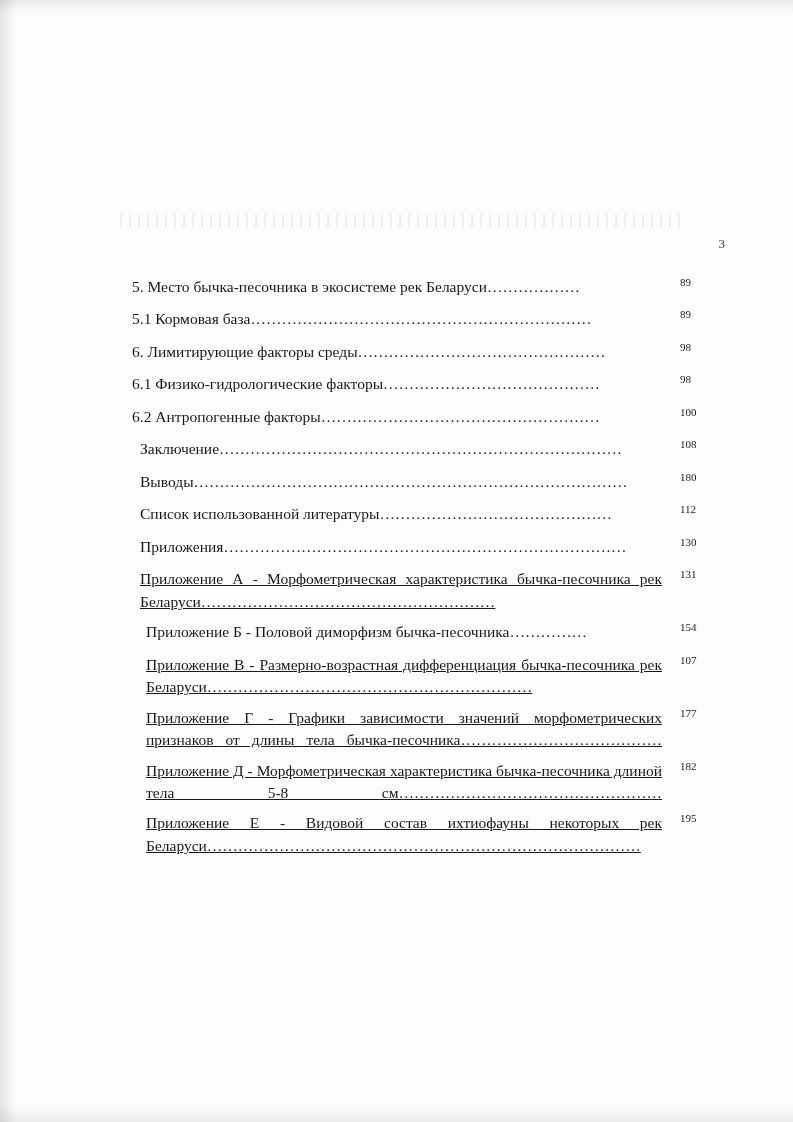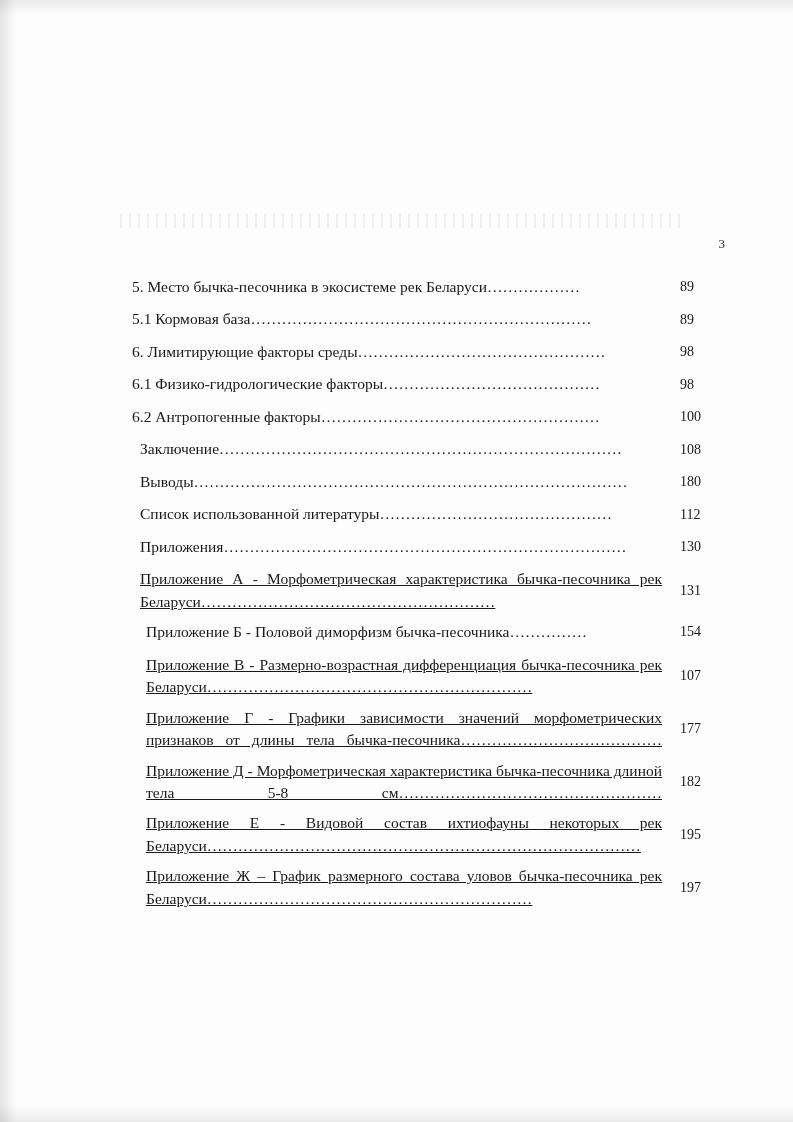--- a/index.html
+++ b/index.html
@@ -31,40 +31,40 @@
     color: #2a2a2a;
   }
   .toc {
     position: absolute;
     left: 118px;
     top: 276px;
     width: 620px;
   }
   .toc-row {
     display: flex;
-    align-items: center;
+    align-items: flex-start;
     margin-bottom: 10px;
   }
   .toc-text {
     flex: 1 1 auto;
     font-size: 15.5px;
     line-height: 1.45;
     color: #17181a;
     padding-right: 8px;
     text-align: justify;
   }
   .toc-text.justify-block {
     text-align: justify;
     text-align-last: justify;
     text-decoration: underline;
   }
   .toc-page {
     flex: 0 0 58px;
     text-align: left;
-    font-size: 14px;
+    font-size: 11px;
     color: #17181a;
     padding-left: 10px;
     padding-top: 0px;
   }
   .indent-1 { padding-left: 14px; }
   .indent-2 { padding-left: 22px; }
   .indent-3 { padding-left: 28px; }
   .toc-row.block { margin-bottom: 8px; }
 
   .noise-top {
@@ -158,18 +158,14 @@
         <div class="toc-page">177</div>
       </div>
       <div class="toc-row block">
         <div class="toc-text indent-3 justify-block">Приложение   Д   -   Морфометрическая   характеристика   бычка-песочника  длиной тела 5-8 см……………………………………………</div>
         <div class="toc-page">182</div>
       </div>
       <div class="toc-row block">
         <div class="toc-text indent-3 justify-block">Приложение  Е  -  Видовой  состав  ихтиофауны  некоторых  рек Беларуси…………………………………………………………………………</div>
         <div class="toc-page">195</div>
       </div>
-      <div class="toc-row block">
-        <div class="toc-text indent-3 justify-block">Приложение  Ж  –  График  размерного  состава  уловов  бычка-песочника рек Беларуси………………………………………………………</div>
-        <div class="toc-page">197</div>
-      </div>
     </div>
 </div>
 
 </body></html>

